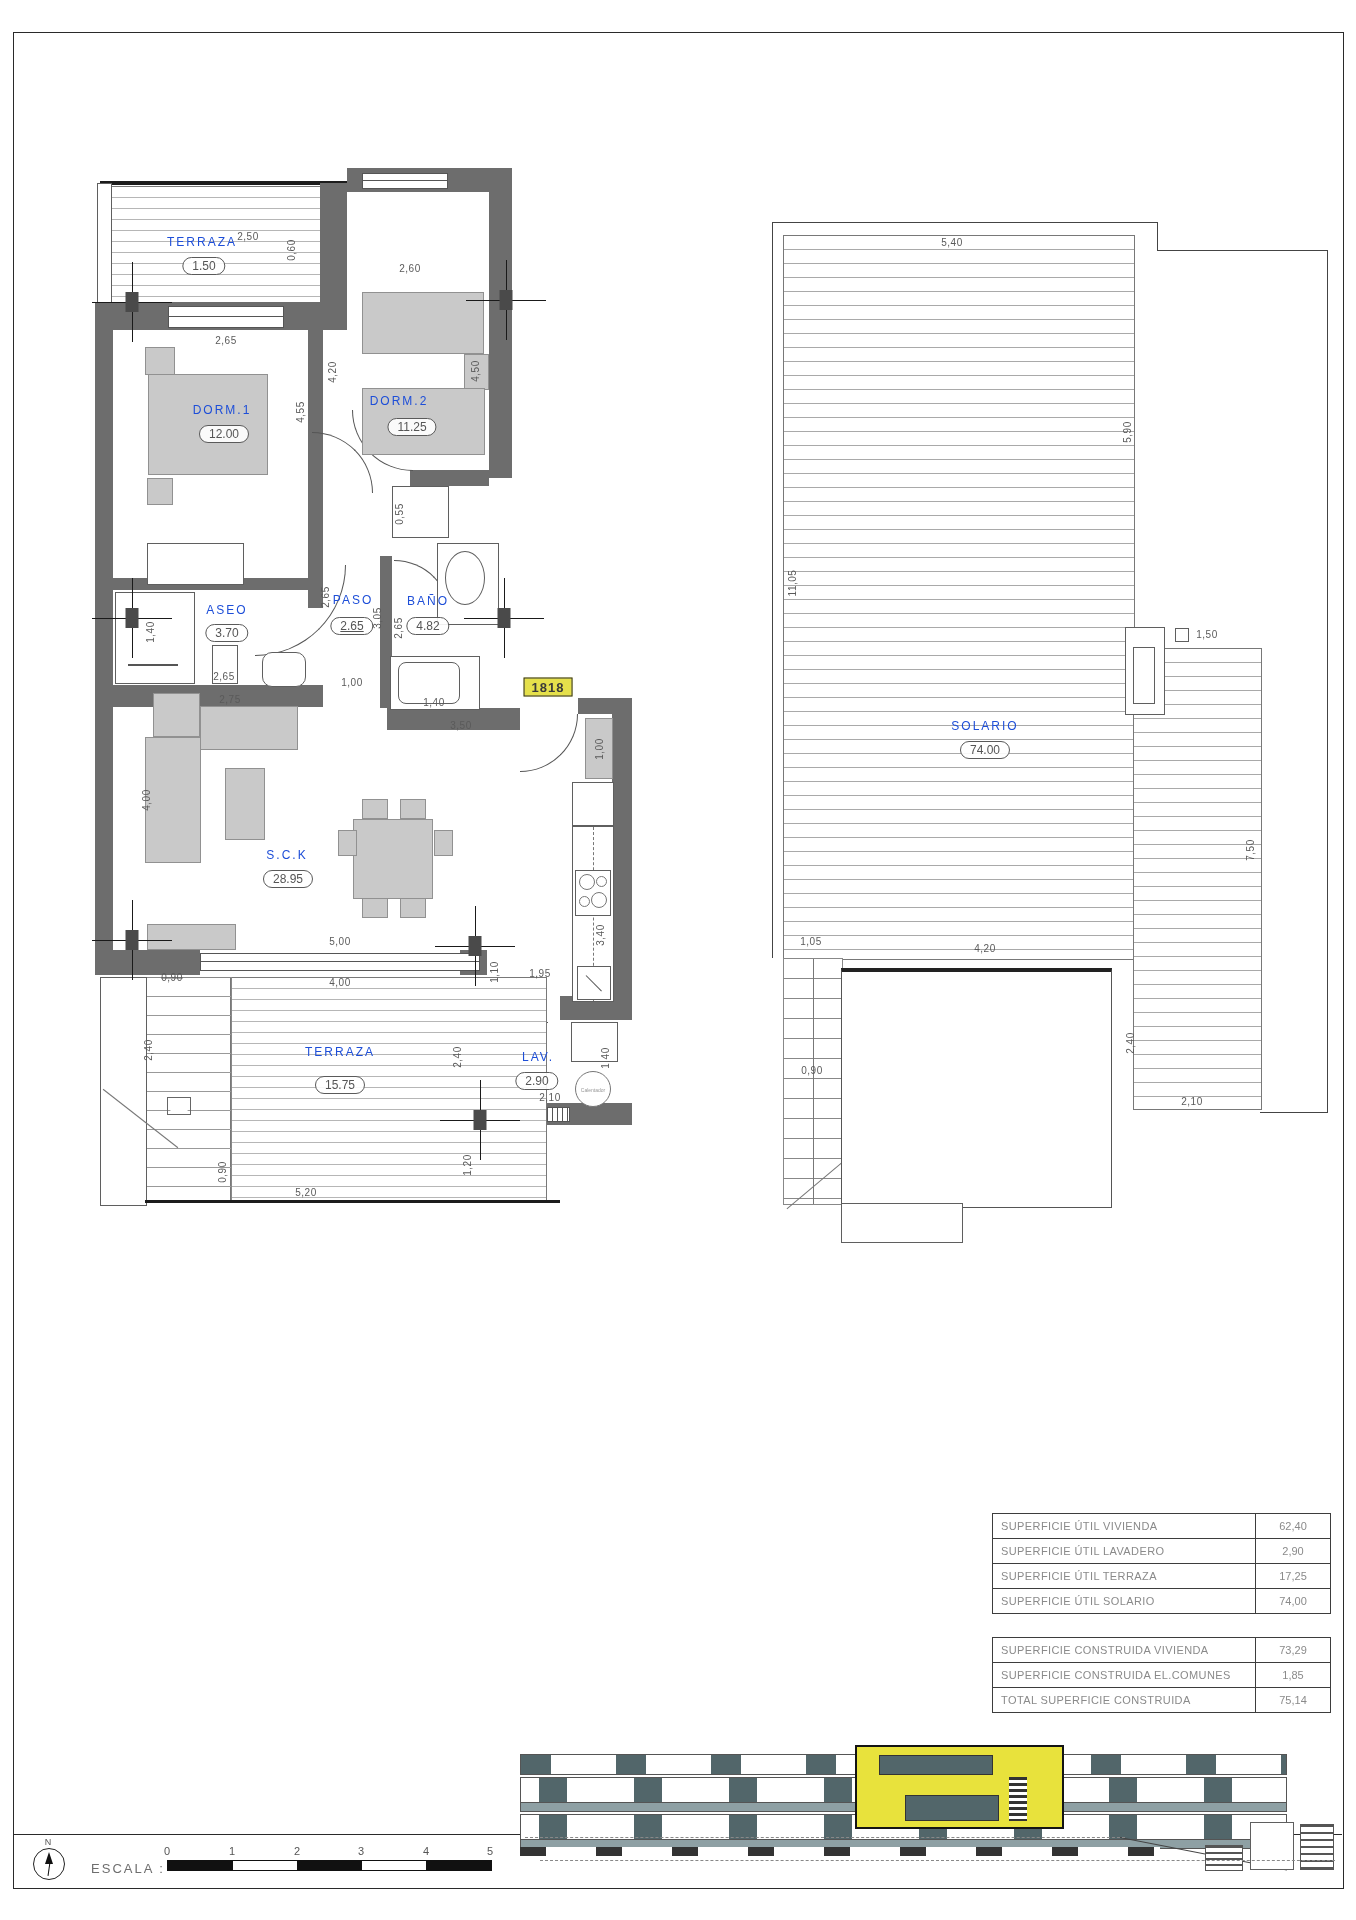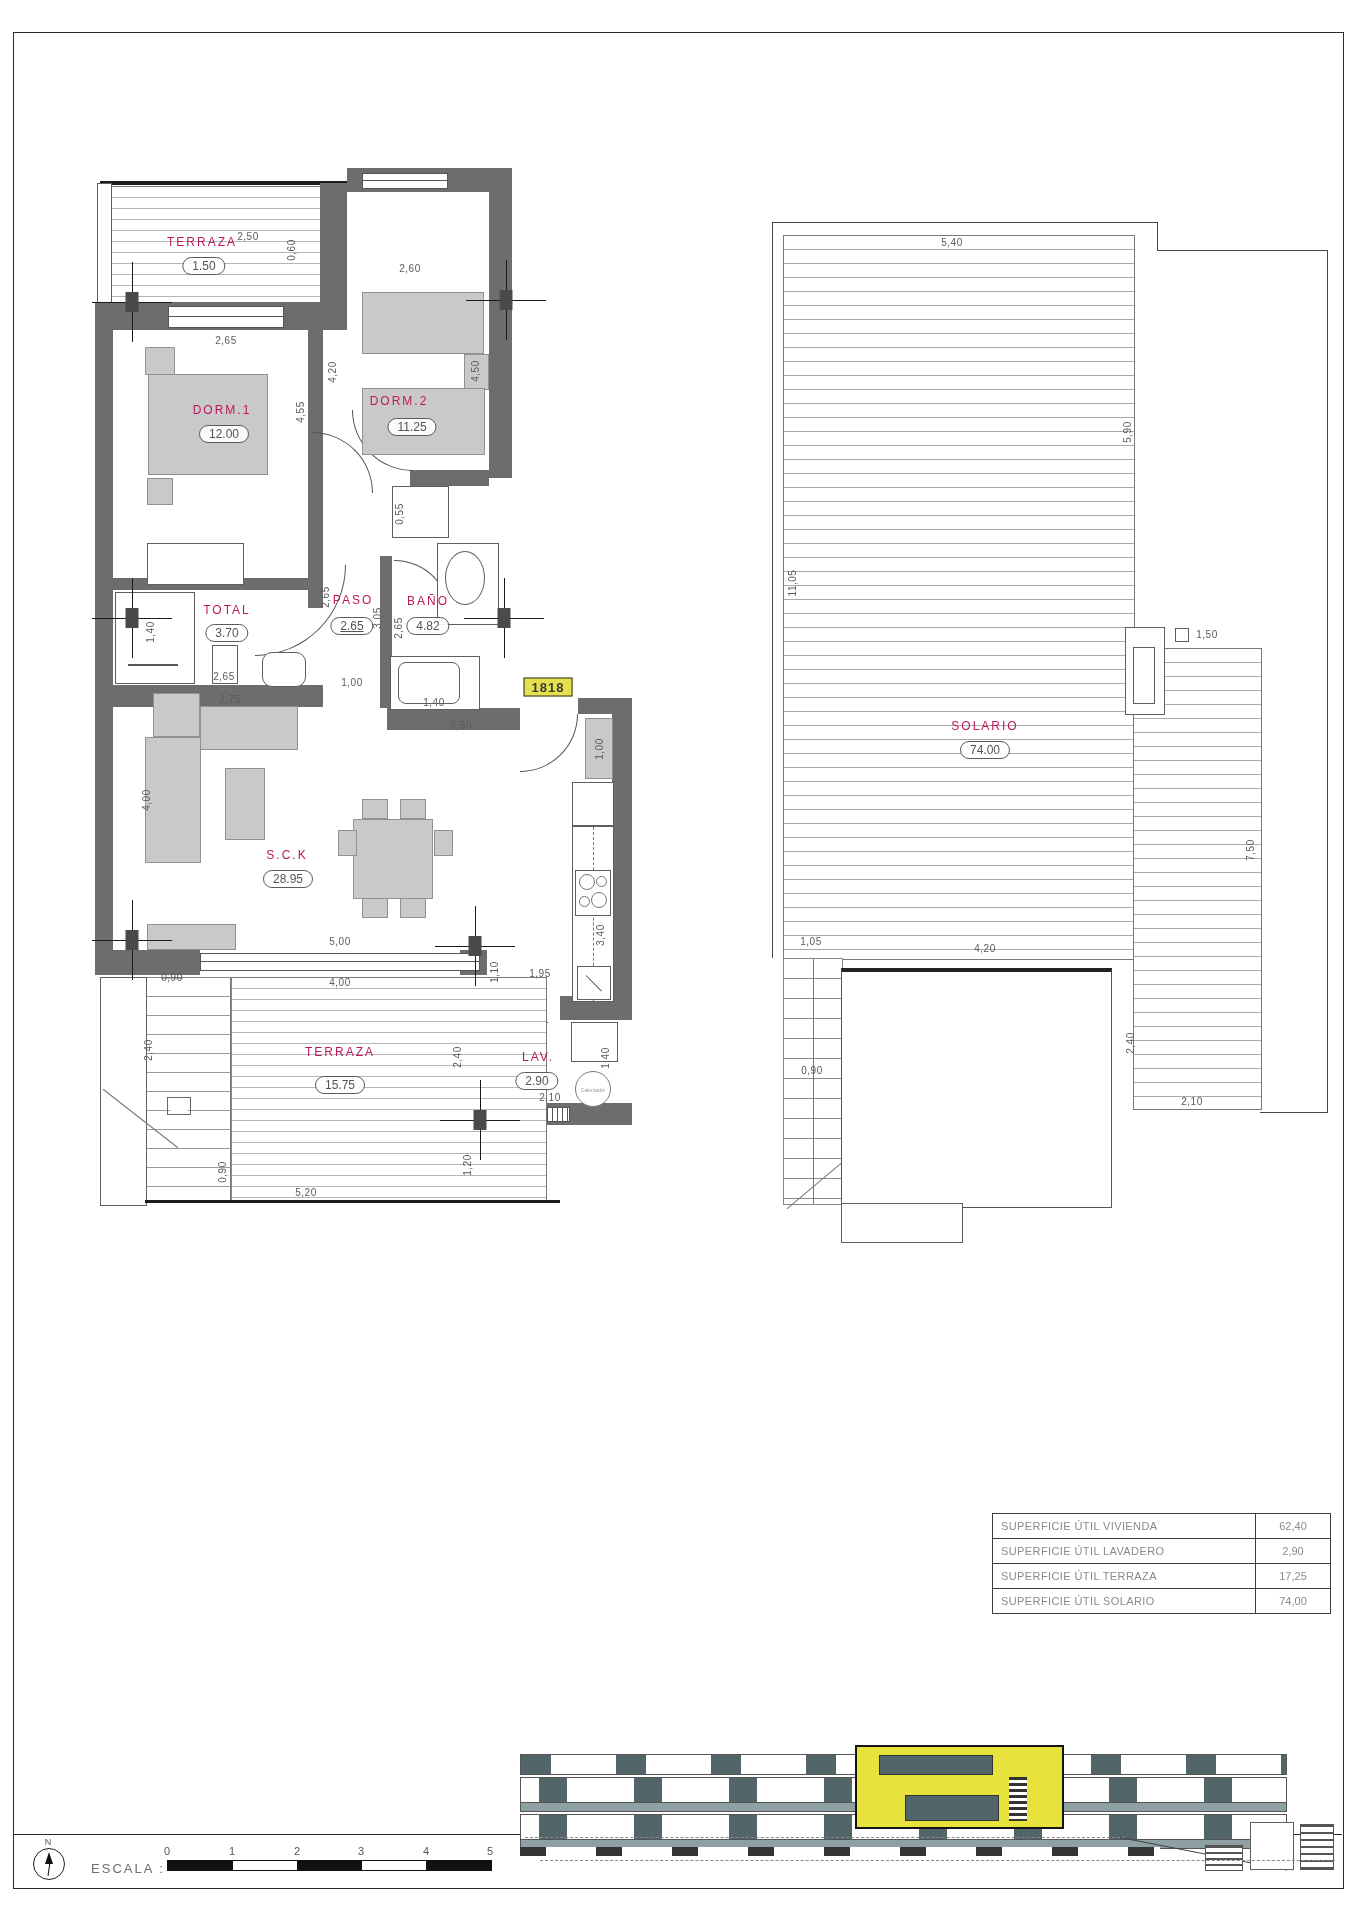--- a/index.html
+++ b/index.html
@@ -20,21 +20,21 @@
   .win::before{content:"";position:absolute;left:0;right:0;top:45%;border-top:1px solid #555;}
   .vent{position:absolute;border:1px solid #555;background:repeating-linear-gradient(90deg,#555 0 1px,#fff 1px 5px);}
   .arc{position:absolute;border:0 solid #555;background:transparent;}
   .arc.tr{border-top:1px solid #555;border-right:1px solid #555;border-top-right-radius:100%;}
   .arc.tl{border-top:1px solid #555;border-left:1px solid #555;border-top-left-radius:100%;}
   .arc.br{border-bottom:1px solid #555;border-right:1px solid #555;border-bottom-right-radius:100%;}
   .arc.bl{border-bottom:1px solid #555;border-left:1px solid #555;border-bottom-left-radius:100%;}
   .dim{position:absolute;font-size:10px;color:#5a5a5a;white-space:nowrap;transform:translate(-50%,-50%);letter-spacing:.5px;}
   .dim.rot{transform:translate(-50%,-50%) rotate(-90deg);}
   .dim.struck{text-decoration:line-through;}
-  .room-name{position:absolute;font-size:12px;letter-spacing:2px;color:#be185d;transform:translate(-50%,-50%);white-space:nowrap;}
+  .room-name{position:absolute;font-size:12px;letter-spacing:2px;color:#1d4ed8;transform:translate(-50%,-50%);white-space:nowrap;}
   .area-box{position:absolute;font-size:12px;color:#555;border:1.5px solid #5a5a5a;border-radius:9px;padding:1px 9px;
             transform:translate(-50%,-50%);background:rgba(255,255,255,.9);white-space:nowrap;}
   .badge{position:absolute;background:#e5e04b;border:1px solid #2e2e2e;color:#3a3a3a;font-size:13px;font-weight:bold;
          padding:1px 7px;transform:translate(-50%,-50%);letter-spacing:1px;}
   .xmark{position:absolute;width:80px;height:80px;transform:translate(-50%,-50%);
          background:linear-gradient(#1a1a1a,#1a1a1a) center/100% 1px no-repeat,
                     linear-gradient(#1a1a1a,#1a1a1a) center/1px 100% no-repeat;}
   .xmark>span{position:absolute;left:50%;top:50%;width:13px;height:20px;background:#4a4a4a;transform:translate(-50%,-50%);}
   .stable{position:absolute;border:1px solid #3d3d3d;background:#fff;margin-left:37px;}
   .stable .row{display:flex;height:24px;border-top:1px solid #3d3d3d;align-items:stretch;}
@@ -173,21 +173,21 @@
     </div>
 
   <div class="badge" style="left:548px;top:687px;">1818</div>
 
   <div class="room-name" style="left:202px;top:242px;">TERRAZA</div>
   <div class="area-box" style="left:204px;top:266px;">1.50</div>
   <div class="room-name" style="left:222px;top:410px;">DORM.1</div>
   <div class="area-box" style="left:224px;top:434px;">12.00</div>
   <div class="room-name" style="left:399px;top:401px;">DORM.2</div>
   <div class="area-box" style="left:412px;top:427px;">11.25</div>
-  <div class="room-name" style="left:227px;top:610px;">TOTAL</div>
+  <div class="room-name" style="left:227px;top:610px;">ASEO</div>
   <div class="area-box" style="left:227px;top:633px;">3.70</div>
   <div class="room-name" style="left:353px;top:600px;">PASO</div>
   <div class="area-box" style="left:352px;top:626px;text-decoration:underline;">2.65</div>
   <div class="room-name" style="left:428px;top:601px;">BAÑO</div>
   <div class="area-box" style="left:428px;top:626px;">4.82</div>
   <div class="room-name" style="left:287px;top:855px;">S.C.K</div>
   <div class="area-box" style="left:288px;top:879px;">28.95</div>
   <div class="room-name" style="left:340px;top:1052px;">TERRAZA</div>
   <div class="area-box" style="left:340px;top:1085px;">15.75</div>
   <div class="room-name" style="left:538px;top:1057px;">LAV.</div>
@@ -273,20 +273,34 @@
     <div class="row">
       <div class="lbl">SUPERFICIE ÚTIL TERRAZA</div>
       <div class="val">17,25</div>
     </div>
     <div class="row">
       <div class="lbl">SUPERFICIE ÚTIL SOLARIO</div>
       <div class="val">74,00</div>
     </div>
   </div>
 
+  <div class="stable" style="left:955px;top:1637px;width:337px;">
+    <div class="row">
+      <div class="lbl">SUPERFICIE CONSTRUIDA VIVIENDA</div>
+      <div class="val">73,29</div>
+    </div>
+    <div class="row">
+      <div class="lbl">SUPERFICIE CONSTRUIDA EL.COMUNES</div>
+      <div class="val">1,85</div>
+    </div>
+    <div class="row">
+      <div class="lbl">TOTAL SUPERFICIE CONSTRUIDA</div>
+      <div class="val">75,14</div>
+    </div>
+  </div>
 
   <div class="abs" style="left:505px;top:1742px;width:830px;height:125px;">
     <div class="elband" style="left:15px;top:12px;width:765px;height:19px;background:repeating-linear-gradient(90deg,#52666a 0 30px,#fff 30px 95px);"></div>
     <div class="elband" style="left:15px;top:35px;width:765px;height:25px;background:repeating-linear-gradient(90deg,#fff 0 18px,#52666a 18px 46px,#fff 46px 95px);"></div>
     <div style="position:absolute;left:15px;top:60px;width:765px;height:8px;background:#8ea0a4;border:1px solid #555;"></div>
     <div class="elband" style="left:15px;top:72px;width:765px;height:25px;background:repeating-linear-gradient(90deg,#fff 0 18px,#52666a 18px 46px,#fff 46px 95px);"></div>
     <div style="position:absolute;left:15px;top:97px;width:765px;height:8px;background:#8ea0a4;border:1px solid #555;"></div>
     <div style="position:absolute;left:15px;top:105px;width:640px;height:9px;background:repeating-linear-gradient(90deg,#333 0 26px,#fff 26px 76px);"></div>
 
     <div style="position:absolute;left:350px;top:3px;width:205px;height:80px;background:#e8e23c;border:2.5px solid #141414;">

